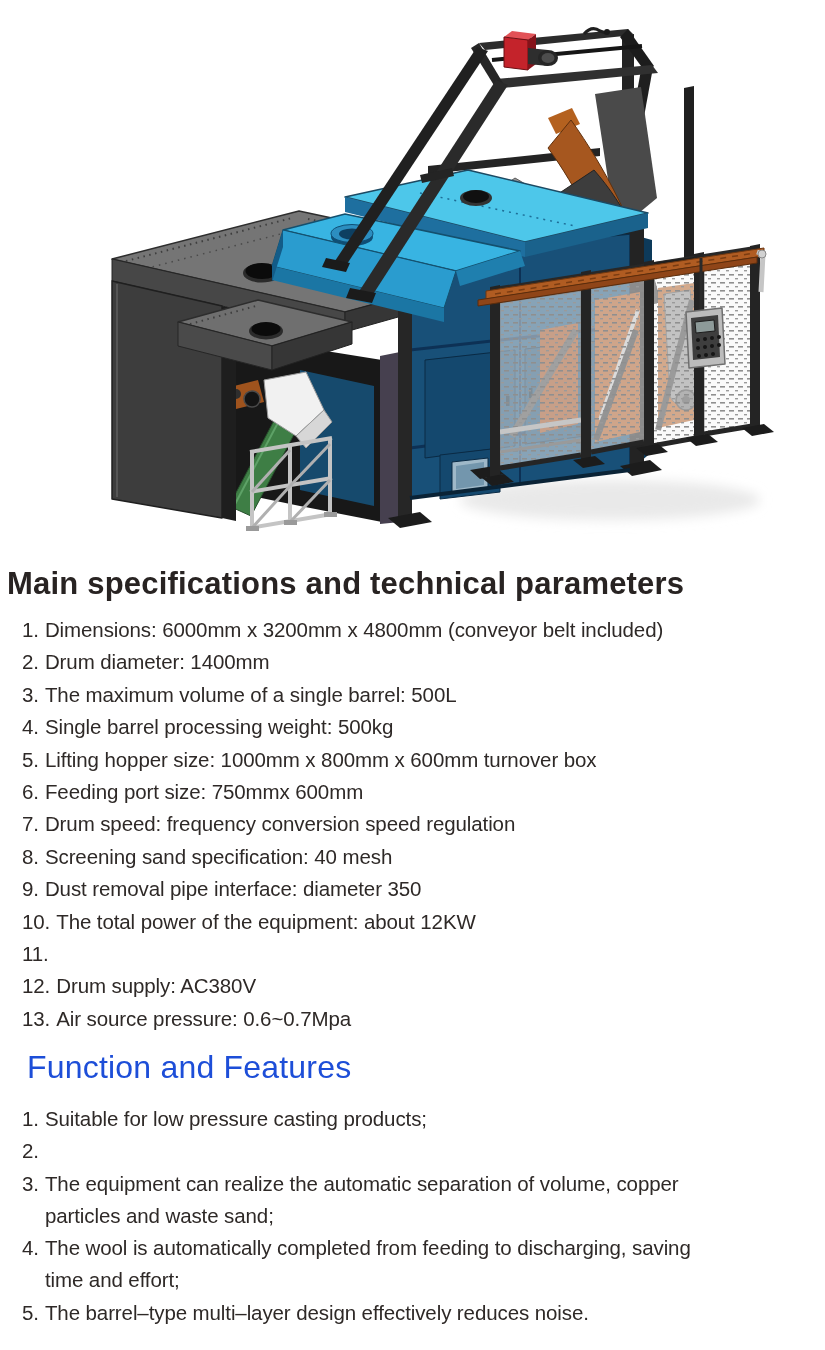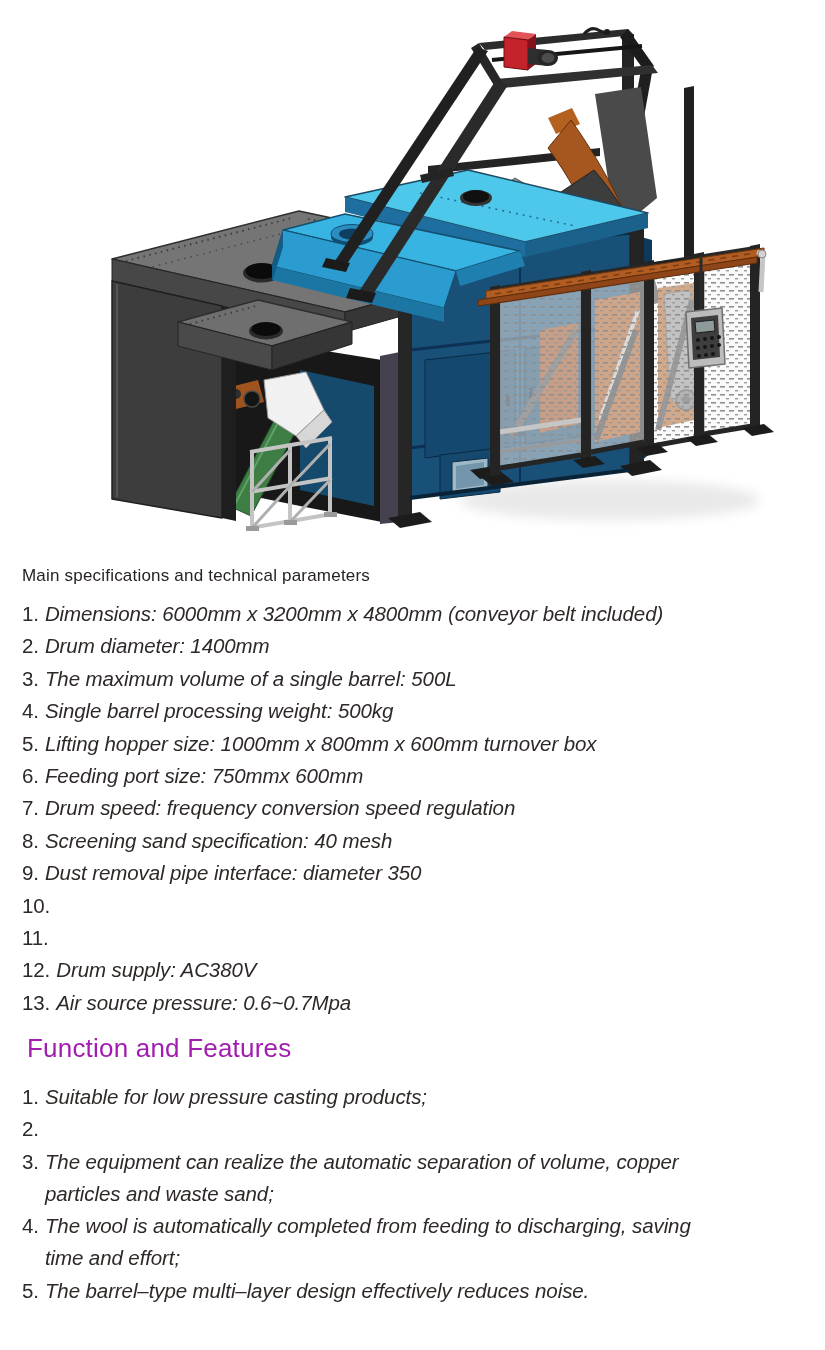--- a/index.html
+++ b/index.html
@@ -3,33 +3,33 @@
 <meta charset="utf-8">
 <style>
   html,body { margin:0; padding:0; }
   body {
     width:825px; height:1350px; background:#ffffff; overflow:hidden;
     font-family:"Liberation Sans", sans-serif; color:#2e2927;
   }
   .machine-wrap { width:825px; height:556px; position:relative; }
   .machine-wrap svg { display:block; }
   h1.specs-h {
-    font-size:17px; font-weight:400; letter-spacing:.2px;
-    margin:10px 0 12px 22px; color:#282322;
+    font-size:31px; font-weight:700; letter-spacing:.2px;
+    margin:10px 0 12px 7px; color:#282322;
   }
   h2.feat-h {
-    font-size:26px; font-weight:400; letter-spacing:.2px;
-    margin:14px 16px 17px 27px; color:#a21caf;
+    font-size:32px; font-weight:400; letter-spacing:.2px;
+    margin:14px 16px 17px 27px; color:#1d4ed8;
   }
   ul.speclist { list-style:none; margin:0; padding:0 30px 0 22px; }
   ul.speclist li { display:flex; font-size:20.5px; letter-spacing:-.1px; }
   ul.specs li { line-height:32.4px; }
   ul.features li { line-height:32.2px; }
   .num { white-space:pre; margin-right:6px; }
-  .txt { white-space:pre-line;font-style:italic; }
+  .txt { white-space:pre-line; }
 </style>
 </head>
 <body>
 
 <div class="machine-wrap">
 <svg viewBox="0 0 825 556" width="825" height="556">
   <defs>
     <filter id="soft" x="-40%" y="-40%" width="180%" height="180%">
           <feGaussianBlur stdDeviation="6"></feGaussianBlur>
         </filter>
@@ -280,20 +280,21 @@
   <li>
       <span class="num">8.</span>
       <span class="txt">Screening sand specification: 40 mesh</span>
     </li>
   <li>
       <span class="num">9.</span>
       <span class="txt">Dust removal pipe interface: diameter 350</span>
     </li>
   <li>
       <span class="num">10.</span>
+      <span class="txt">The total power of the equipment: about 12KW</span>
     </li>
   <li>
       <span class="num">11.</span>
     </li>
   <li>
       <span class="num">12.</span>
       <span class="txt">Drum supply: AC380V</span>
     </li>
   <li>
       <span class="num">13.</span>

